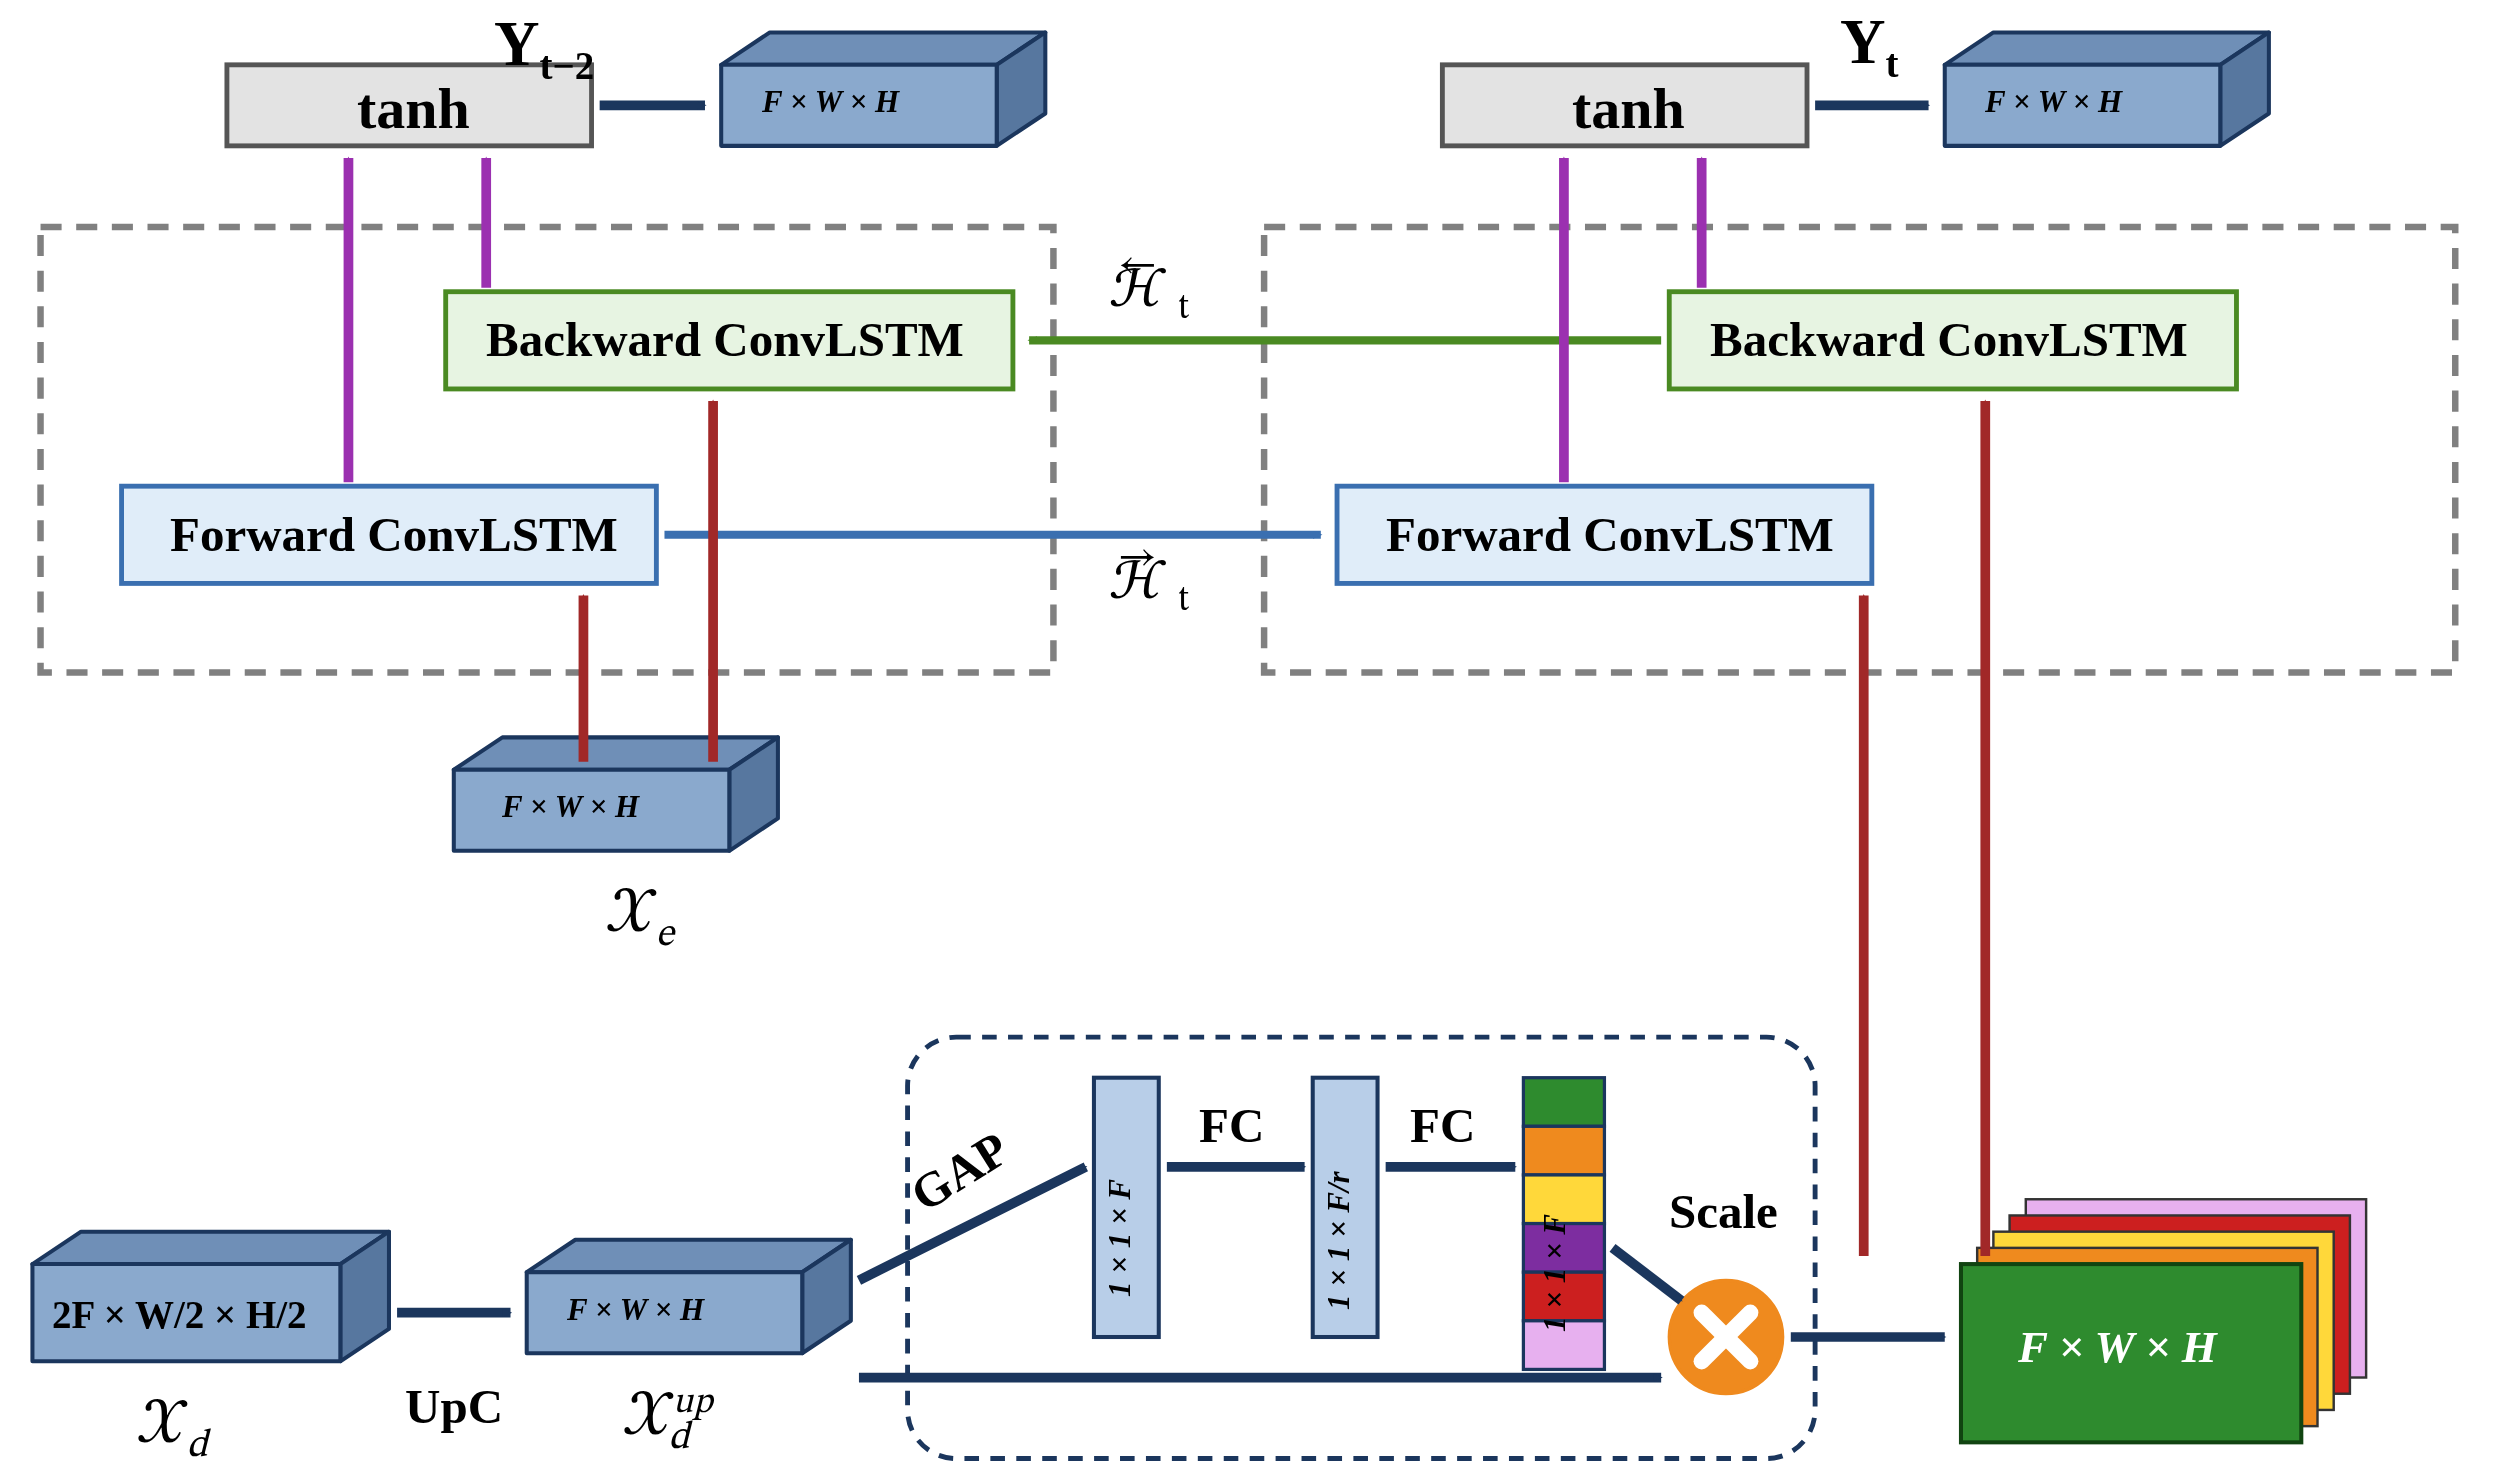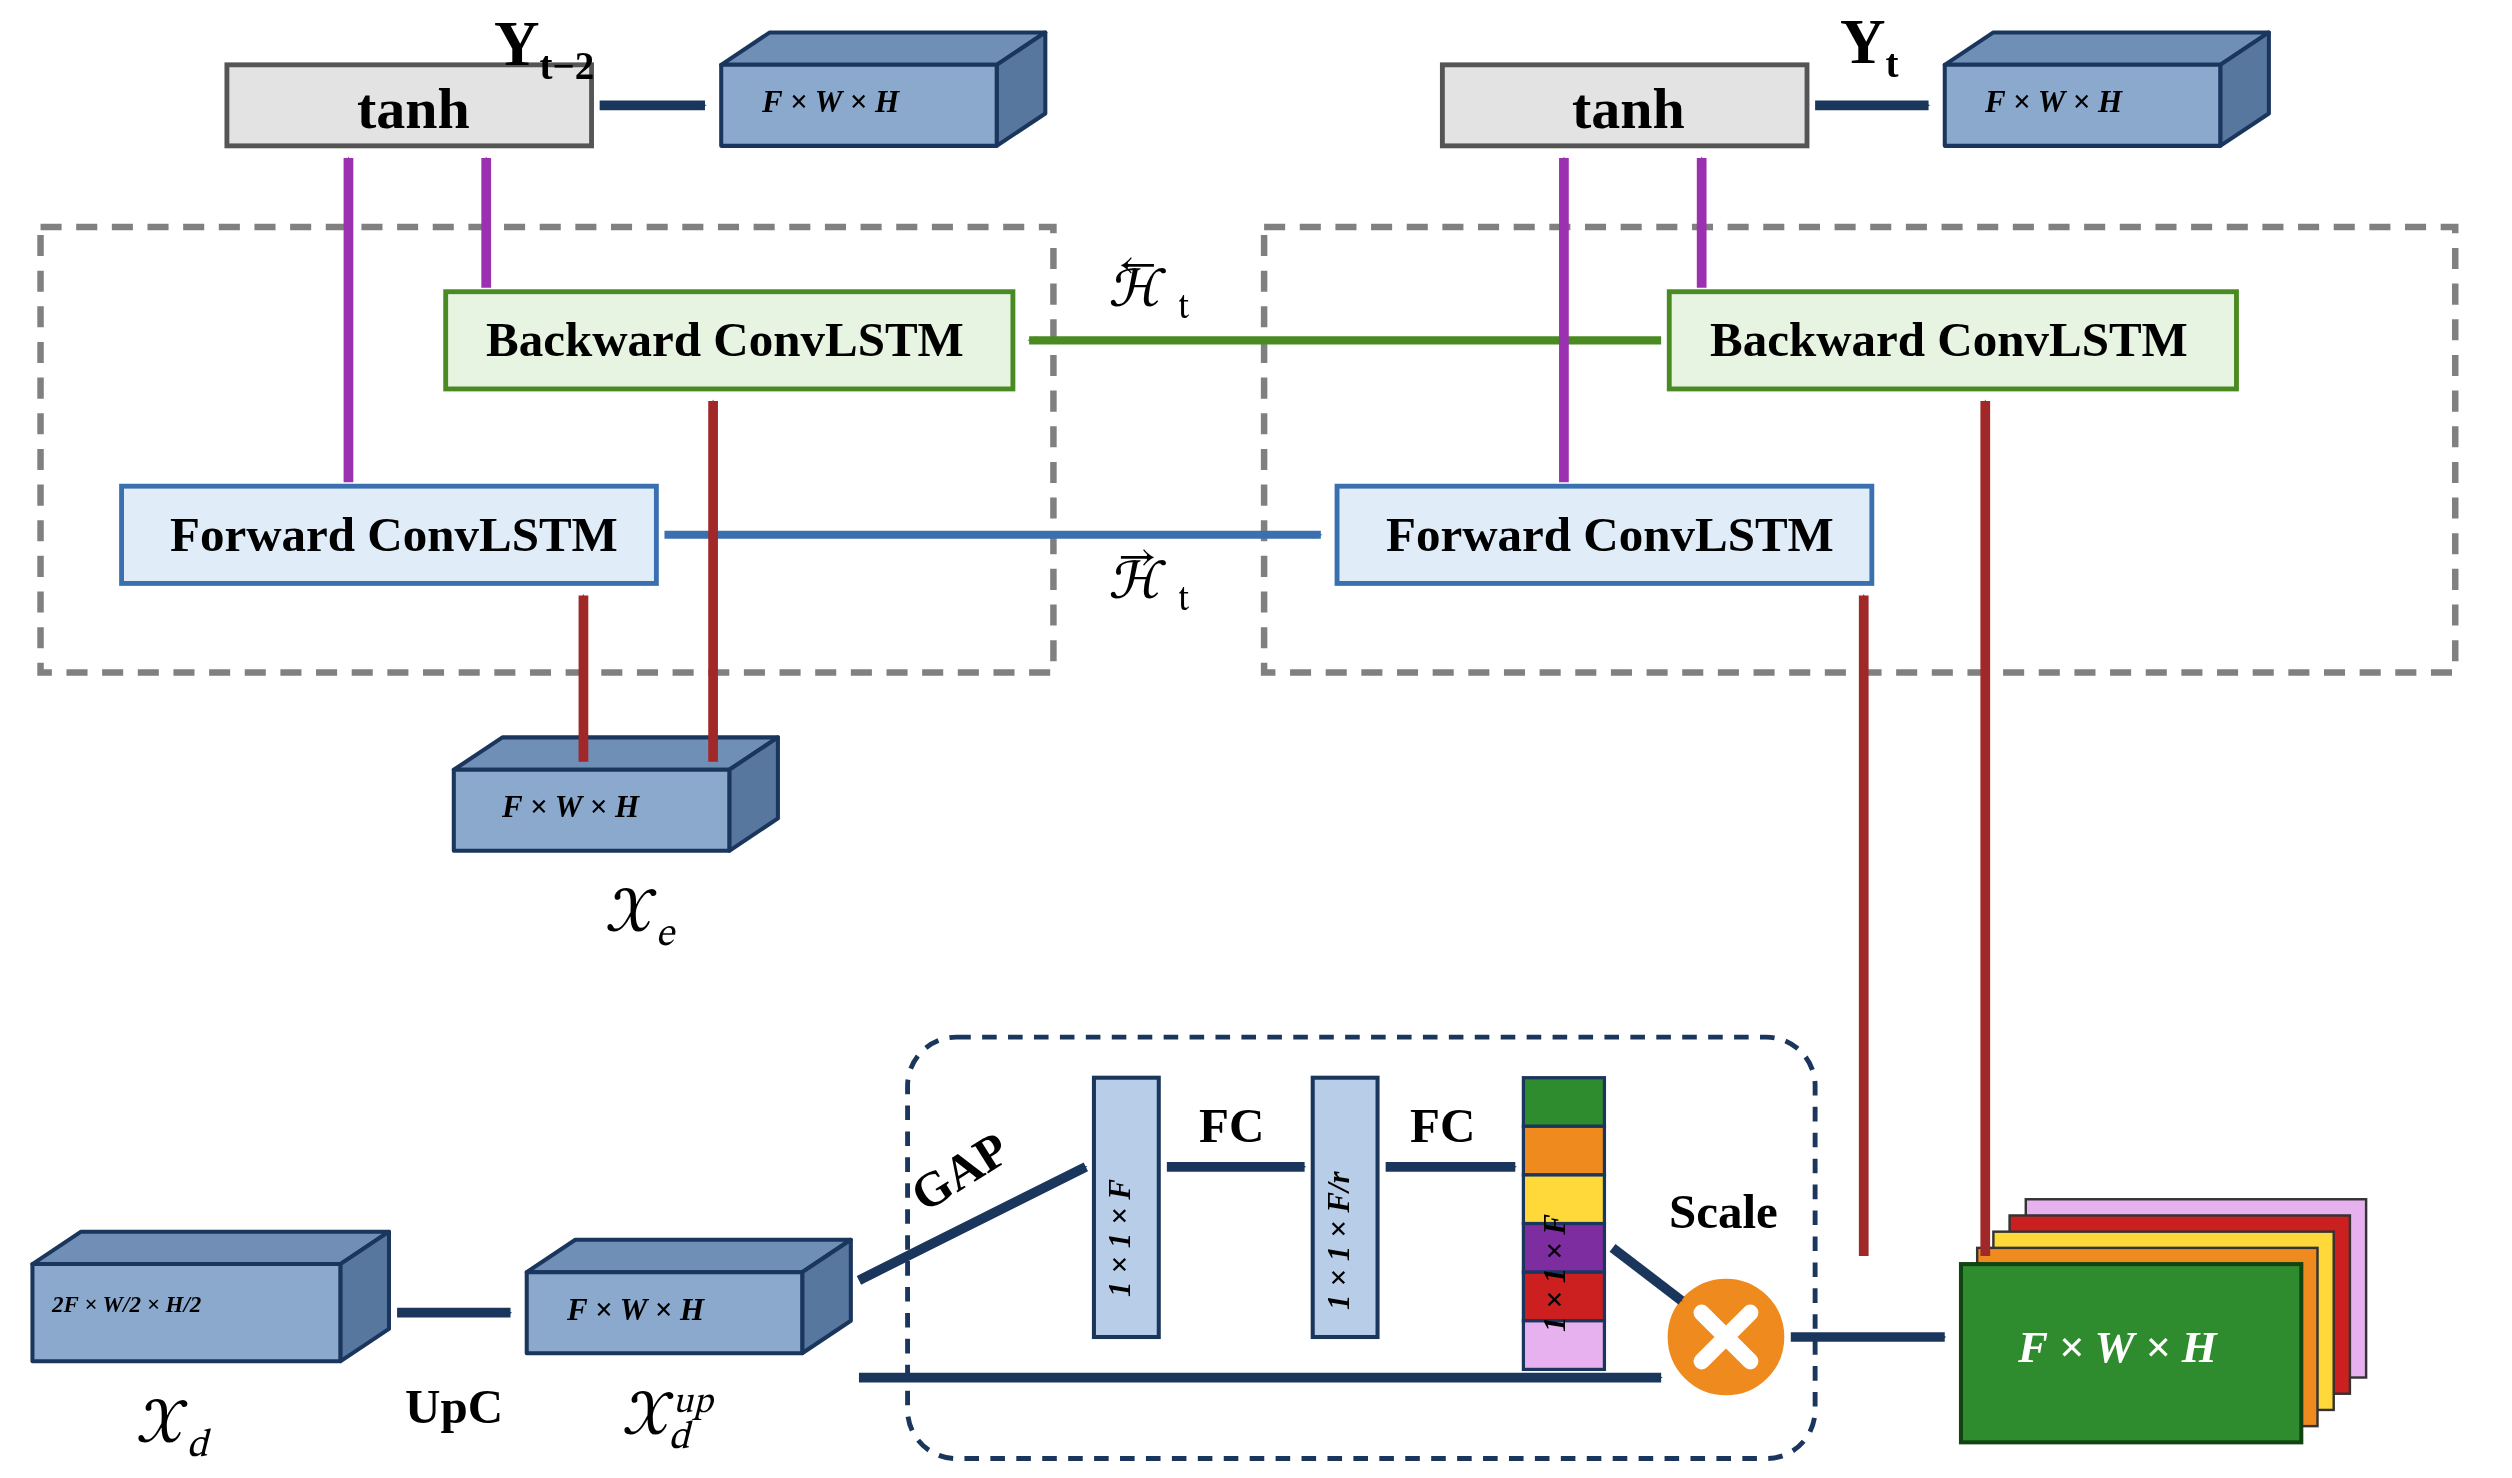--- a/index.html
+++ b/index.html
@@ -185,21 +185,21 @@
     <span>ℋ</span>
   </span><sub style="font-size:36px;">t</sub>
 </div>
 
 <div class="float bold" style="left:502px; top:789px; font-size:31px; font-style:italic;">F × W × H</div>
 
 <div class="float mathsym" style="left:607px; top:875px; font-size:63px;">
   <span>𝒳</span><sub style="font-size:39px; font-style:italic;">e</sub>
 </div>
 
-<div class="float bold" style="left:52px; top:1292px; font-size:23px; font-style:italic;">2F × W/2 × H/2</div>
+<div class="float bold" style="left:52px; top:1292px; font-size:39px; ">2F × W/2 × H/2</div>
 <div class="float bold" style="left:567px; top:1292px; font-size:31px; font-style:italic;">F × W × H</div>
 
 <div class="float mathsym" style="left:138px; top:1386px; font-size:63px;">
   <span>𝒳</span><sub style="font-size:39px; font-style:italic;">d</sub>
 </div>
 <div class="float mathsym" style="left:624px; top:1378px; font-size:63px;">
   <span>𝒳</span><sup style="font-size:36px; font-style:italic;">up</sup><sub style="font-size:39px; font-style:italic; margin-left:-44px;">d</sub>
 </div>
 
 <div class="float bold big" style="left:405px; top:1378px;">UpC</div>

